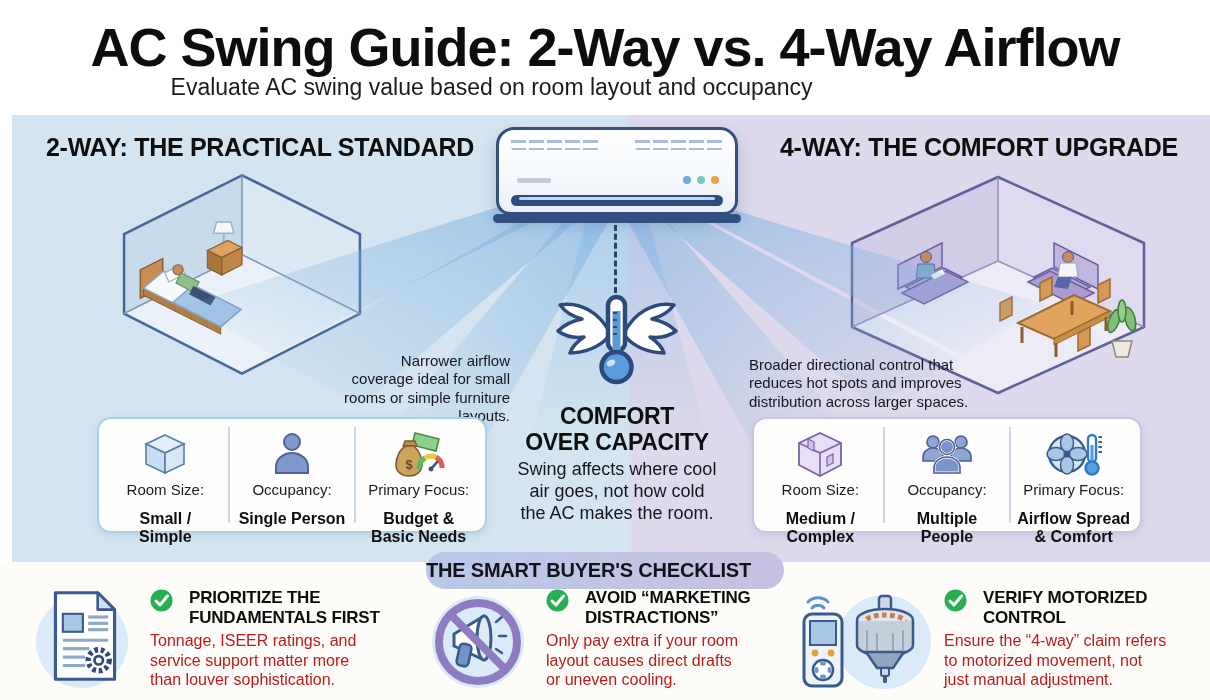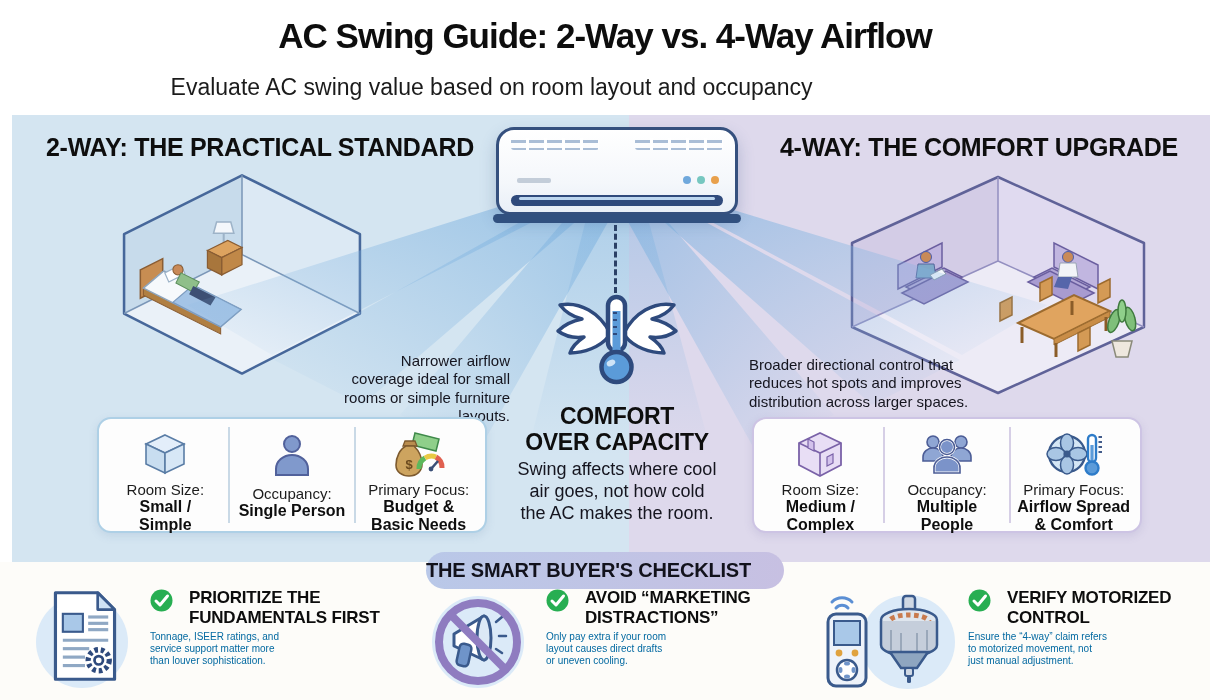--- a/index.html
+++ b/index.html
@@ -3,21 +3,21 @@
 <meta charset="utf-8">
 <style>
   html,body{margin:0;padding:0;}
   #stage{position:relative;width:1210px;height:700px;background:#ffffff;overflow:hidden;
          font-family:"Liberation Sans",sans-serif;color:#101010;}
   .abs{position:absolute;}
   .pre{white-space:pre-line;}
 
   
   #header{left:0;top:0;width:1210px;height:115px;background:#ffffff;}
-  #title{left:0;top:16px;width:1210px;text-align:center;font-size:35px;font-weight:bold;letter-spacing:-1px;color:#0d0d0d;}
+  #title{left:0;top:16px;width:1210px;text-align:center;font-size:54px;font-weight:bold;letter-spacing:-1px;color:#0d0d0d;}
   #subtitle{left:0;top:74px;width:983px;text-align:center;font-size:23px;color:#1b1b1b;}
 
   
   #band{left:12px;top:115px;width:1210px;height:447px;}
   .half-left{left:0;top:0;width:617px;height:447px;background:#d4e5f1;}
   .half-right{left:617px;top:0;width:593px;height:447px;background:#ded9ec;}
   .band-heading{top:18px;font-size:25px;font-weight:bold;letter-spacing:-0.3px;color:#0e0e0e;z-index:3;}
   #lh{left:34px;} #rh{left:768px;}
 
   .annotation{font-size:15px;line-height:1.22;color:#15151f;z-index:3;}
@@ -47,35 +47,35 @@
 
   
   .card{top:302px;width:390px;height:116px;background:#fdfdfd;border-radius:14px;z-index:4;display:flex;padding:8px 4px;box-sizing:border-box;}
   #card-left{left:85px;border:2px solid #aed0e6;box-shadow:0 3px 8px rgba(90,120,160,0.15);}
   #card-right{left:740px;border:2px solid #cdc4e4;box-shadow:0 3px 8px rgba(110,100,160,0.15);}
   .card-col{flex:1;display:flex;flex-direction:column;align-items:center;text-align:center;}
   #card-left .card-col + .card-col{border-left:2px solid #c9d9e6;}
   #card-right .card-col + .card-col{border-left:2px solid #d6cfe6;}
   .card-iconbox{height:54px;display:flex;align-items:center;justify-content:center;margin-top:2px;}
   .card-label{font-size:15px;color:#1c1c1c;margin-top:2px;}
-  .card-value{font-size:16px;font-weight:bold;line-height:1.12;color:#0e0e0e;}
+  .card-value{font-size:16px;font-weight:bold;line-height:1.12;color:#0e0e0e;margin-top:12px;}
 
   
   #bottom{left:0;top:562px;width:1210px;height:138px;background:#fdfcf9;}
   #pill{left:426px;top:552px;width:358px;height:37px;border-radius:19px;z-index:6;
         background:linear-gradient(90deg,#b9c8e8,#c7c0e2);display:flex;align-items:center;justify-content:flex-start;
         font-size:20px;font-weight:bold;letter-spacing:-0.2px;color:#12121c;}
   .cl-item{display:flex;align-items:flex-start;}
-  #item1{left:34px;top:26px;} #item2{left:430px;top:26px;} #item3{left:824px;top:26px;}
+  #item1{left:34px;top:26px;} #item2{left:430px;top:26px;} #item3{left:800px;top:26px;}
   .cl-iconwrap{position:relative;width:104px;height:104px;flex:0 0 auto;}
   .cl-circle{position:absolute;left:2px;top:8px;width:92px;height:92px;border-radius:50%;background:#dbeaf8;}
   .cl-text{margin-left:12px;}
   .cl-titlerow{display:flex;gap:16px;align-items:flex-start;}
   .cl-title{font-size:17px;font-weight:bold;line-height:1.16;letter-spacing:-0.2px;color:#0d0d0d;}
-  .cl-body{margin-top:4px;font-size:10px;line-height:1.2;color:#0369a1;}
+  .cl-body{margin-top:4px;font-size:16px;line-height:1.2;color:#b91c1c;}
   .checkicon{flex:0 0 auto;margin-top:1px;}
 </style>
 </head>
 <body>
 
 <div id="stage">
 
   <div id="header" class="abs">
     <div id="title" class="abs">AC Swing Guide: 2-Way vs. 4-Way Airflow</div>
     <div id="subtitle" class="abs">Evaluate AC swing value based on room layout and occupancy</div>

